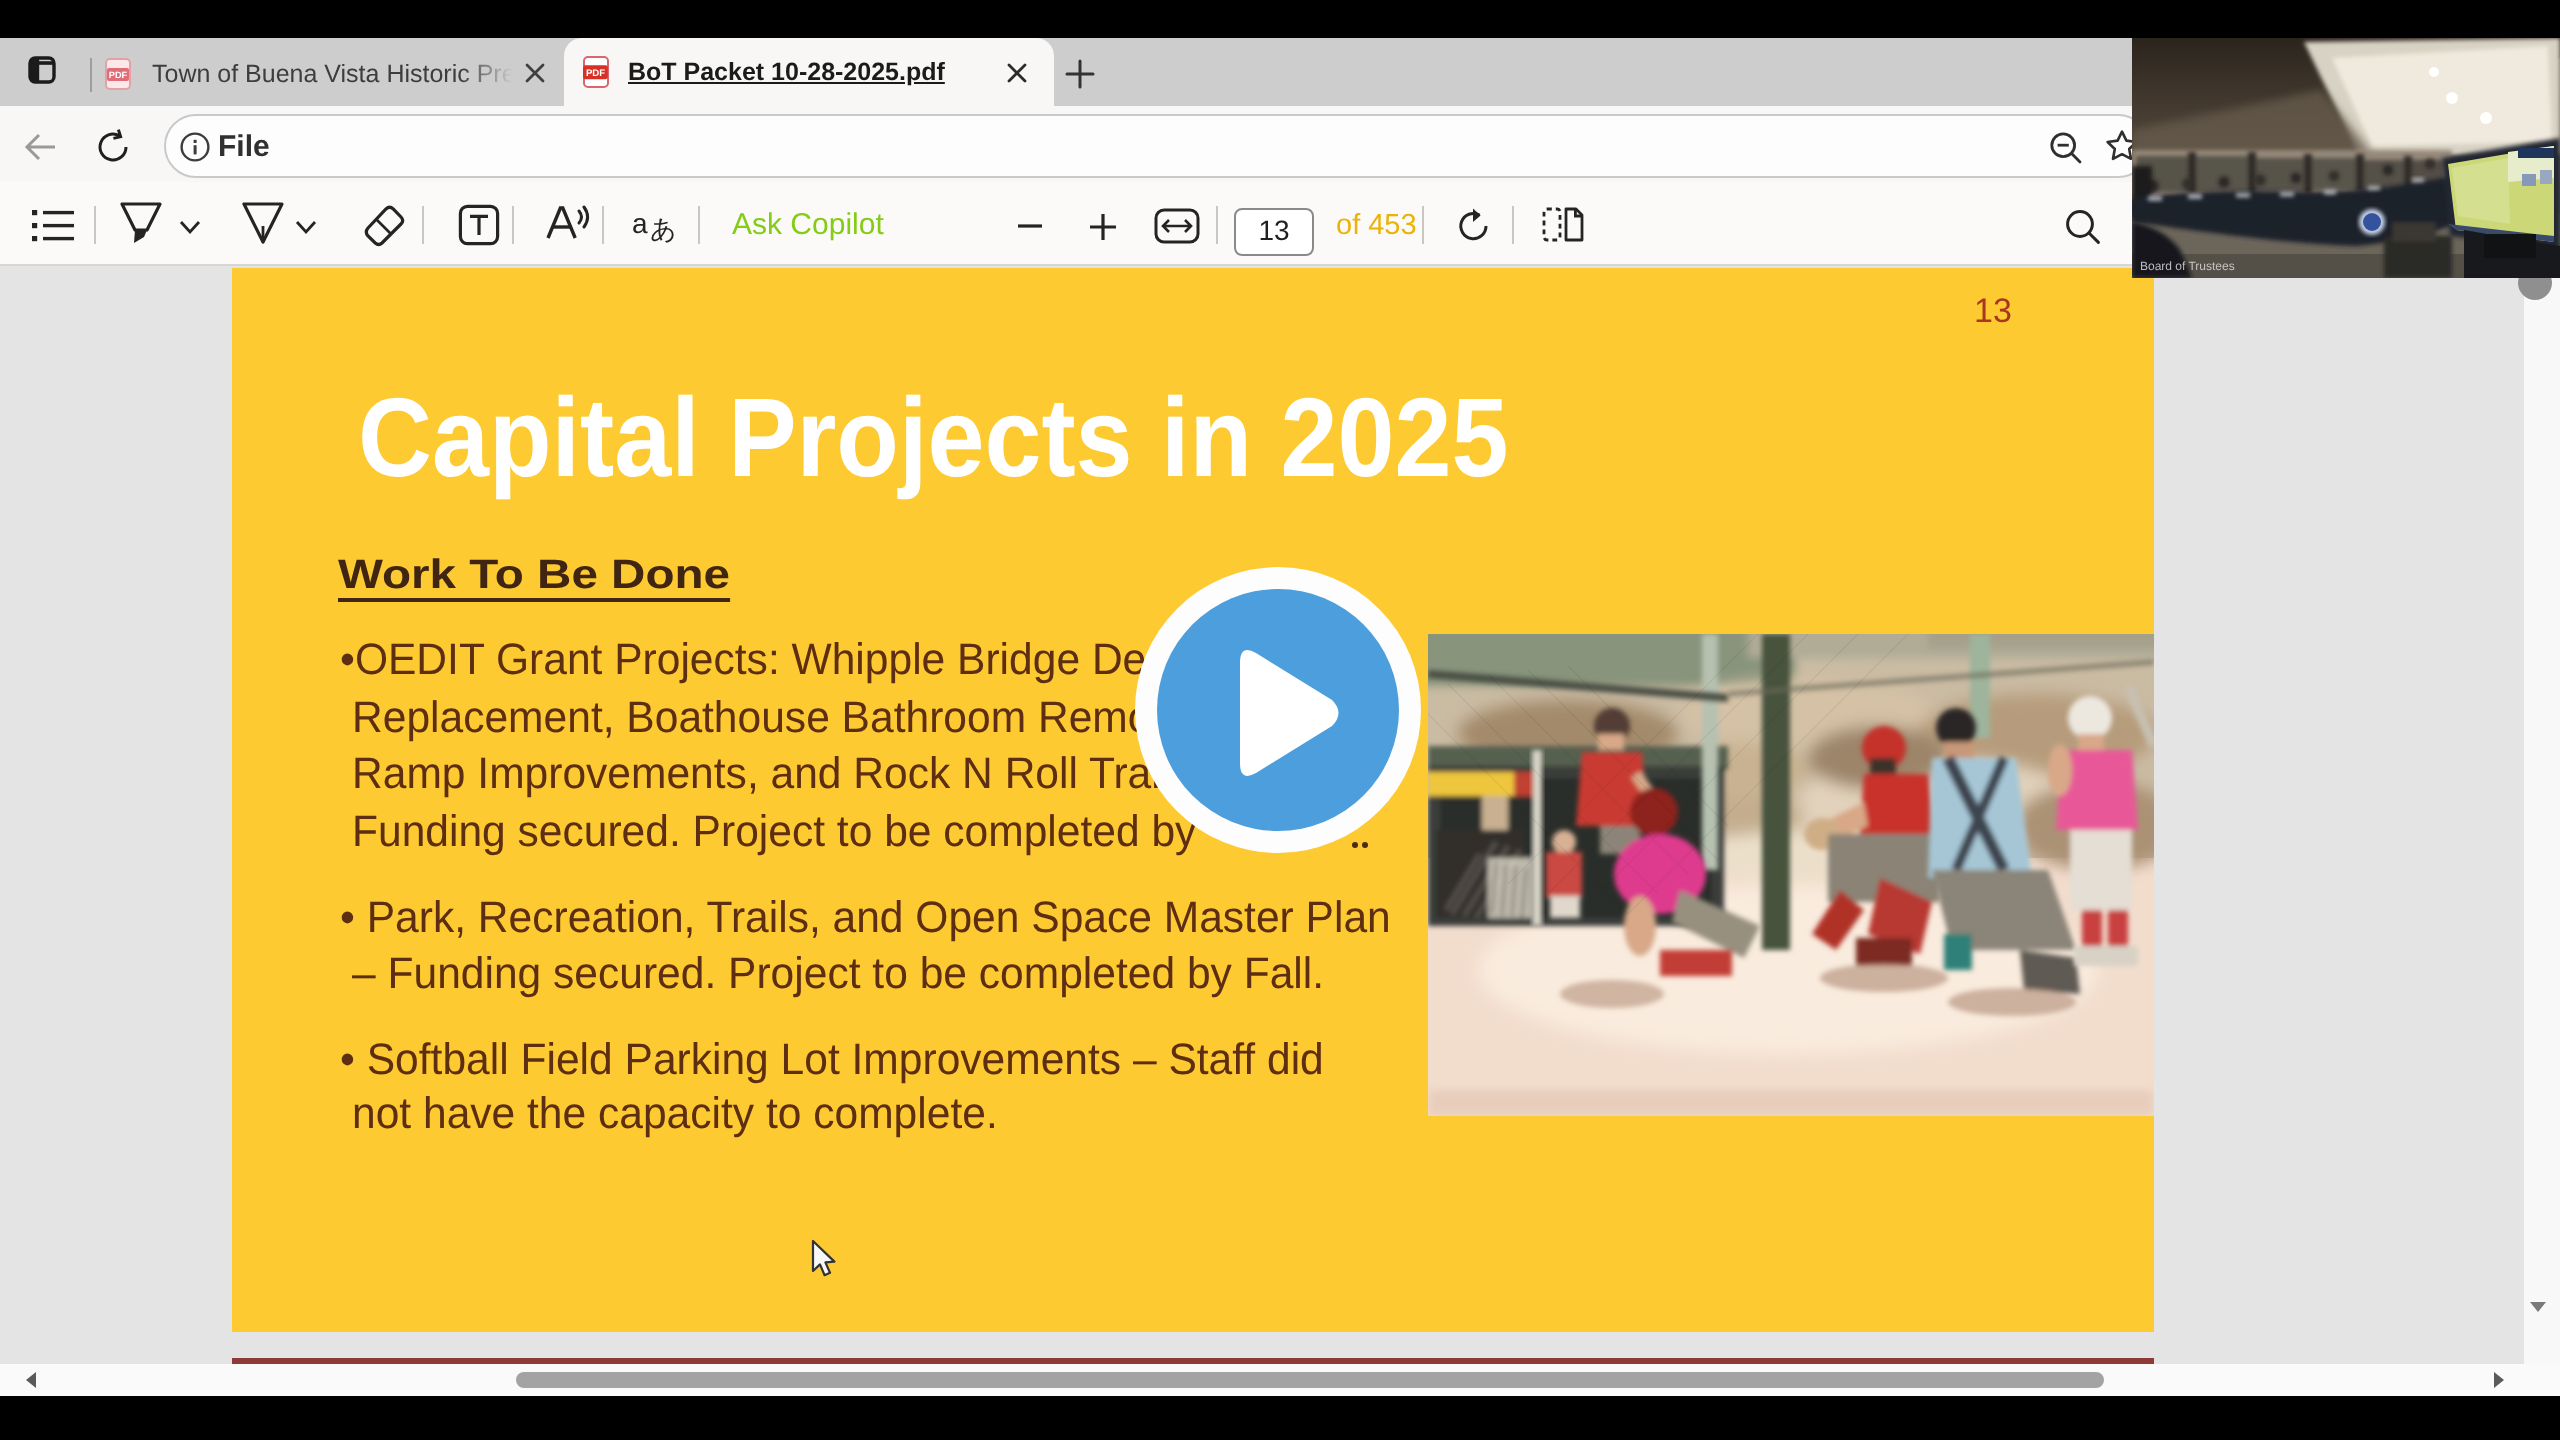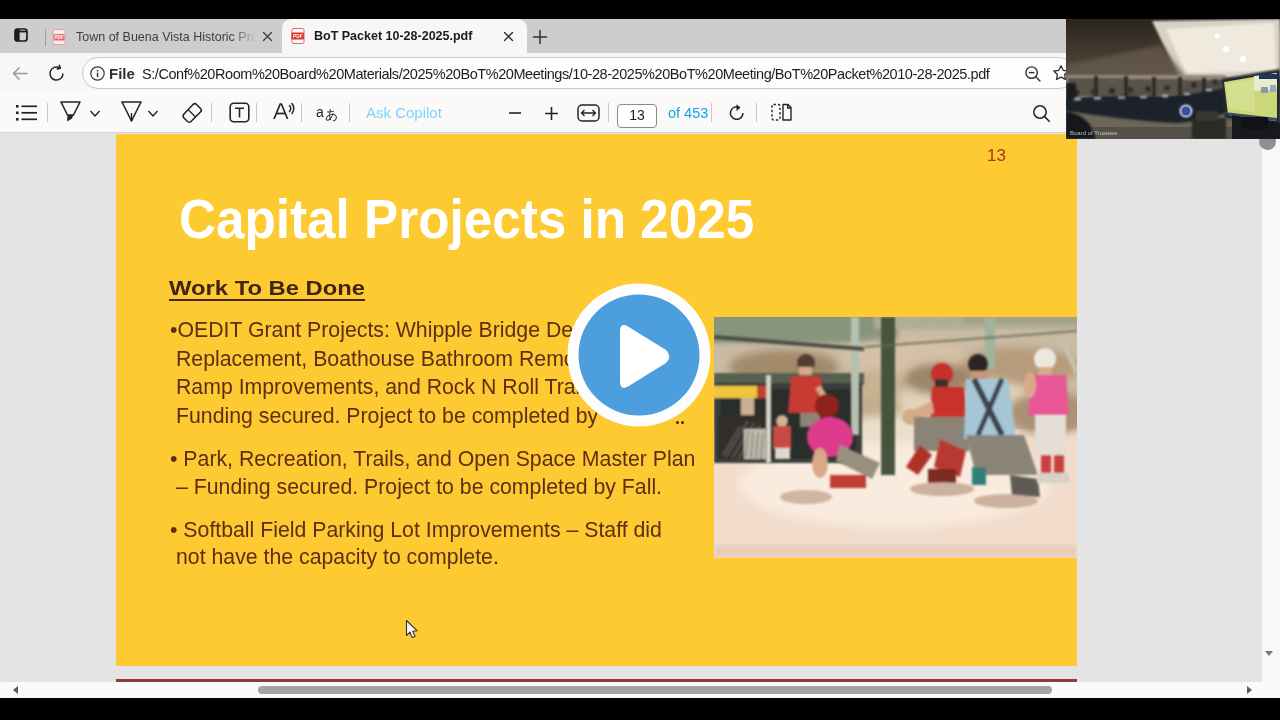--- a/index.html
+++ b/index.html
@@ -29,21 +29,21 @@
   <svg class="abs" style="left:261px;top:30px;" width="13" height="13" viewBox="0 0 13 13">
     <path d="M2.5 2.5 L10.5 10.5 M10.5 2.5 L2.5 10.5" stroke="#404040" stroke-width="1.4" stroke-linecap="round"></path>
   </svg>
 
   <div class="abs" style="left:282px;top:19px;width:245px;height:34px;background:#f8f7f6;border-radius:9px 9px 0 0;"></div>
   <svg class="abs" style="left:291px;top:28px;" width="14" height="16" viewBox="0 0 14 16">
     <rect x="1" y="0.5" width="12" height="15" rx="2" fill="#fff" stroke="#d86570" stroke-width="1"></rect>
     <rect x="0.5" y="4.6" width="12.4" height="7" rx="1.2" fill="#d93025"></rect>
     <text x="6.8" y="10" font-size="4.8" font-weight="bold" fill="#fff" text-anchor="middle" font-family="Liberation Sans">PDF</text>
   </svg>
-  <div class="abs" style="left:314px;top:28px;width:180px;height:17px;font-size:12.5px;font-weight:700;color:#1b1b1b;white-space:nowrap;line-height:17px;">BoT Packet 10-28-2025.pdf</div>
+  <div class="abs" style="left:314px;top:28px;width:180px;height:17px;font-size:12.5px;font-weight:700;color:#1b1b1b;white-space:nowrap;line-height:17px;text-decoration:underline;">BoT Packet 10-28-2025.pdf</div>
   <svg class="abs" style="left:502px;top:30px;" width="13" height="13" viewBox="0 0 13 13">
     <path d="M2.5 2.5 L10.5 10.5 M10.5 2.5 L2.5 10.5" stroke="#2b2b2b" stroke-width="1.4" stroke-linecap="round"></path>
   </svg>
 
   <svg class="abs" style="left:532px;top:29px;" width="16" height="16" viewBox="0 0 16 16">
     <path d="M8 1.5 L8 14.5 M1.5 8 L14.5 8" stroke="#333" stroke-width="1.5" stroke-linecap="round"></path>
   </svg>
 
   <div class="abs" style="left:0;top:53px;width:1280px;height:38px;background:#f8f7f6;"></div>
   <svg class="abs" style="left:11px;top:64px;" width="19" height="19" viewBox="0 0 19 19">
@@ -54,21 +54,20 @@
     <path d="M12.2 0.8 L13.3 4.3 L9.7 5.2" fill="none" stroke="#1f1f1f" stroke-width="1.5"></path>
   </svg>
 
   <div class="abs" style="left:82px;top:57px;width:993px;height:32px;background:#fdfdfd;border:1px solid #c9c9c9;border-radius:16px;"></div>
   <svg class="abs" style="left:90px;top:66px;" width="15" height="15" viewBox="0 0 15 15">
     <circle cx="7.5" cy="7.5" r="6.7" fill="none" stroke="#3c3c3c" stroke-width="1.2"></circle>
     <rect x="6.8" y="6.6" width="1.5" height="4.6" fill="#3c3c3c"></rect>
     <rect x="6.8" y="3.9" width="1.5" height="1.6" fill="#3c3c3c"></rect>
   </svg>
   <div class="abs" style="left:109px;top:65px;height:17px;font-size:15px;font-weight:700;color:#303030;line-height:17px;">File</div>
-  <div class="abs" id="urltext" style="left:142px;top:66px;height:17px;font-size:14.5px;color:#1c1c1c;line-height:17px;white-space:nowrap;letter-spacing:-0.44px;">S:/Conf%20Room%20Board%20Materials/2025%20BoT%20Meetings/10-28-2025%20BoT%20Meeting/BoT%20Packet%2010-28-2025.pdf</div>
   <svg class="abs" style="left:1024px;top:65px;" width="18" height="18" viewBox="0 0 18 18">
     <circle cx="7.6" cy="7.6" r="5.7" fill="none" stroke="#2f2f2f" stroke-width="1.4"></circle>
     <path d="M4.8 7.6 L10.4 7.6" stroke="#2f2f2f" stroke-width="1.4"></path>
     <path d="M11.8 11.8 L16 16" stroke="#2f2f2f" stroke-width="1.4" stroke-linecap="round"></path>
   </svg>
   <svg class="abs" style="left:1052px;top:64px;" width="18" height="18" viewBox="0 0 18 18">
     <path d="M9 1.8 L11.2 6.3 L16.2 7 L12.6 10.5 L13.5 15.4 L9 13.1 L4.5 15.4 L5.4 10.5 L1.8 7 L6.8 6.3 Z" fill="none" stroke="#2f2f2f" stroke-width="1.3" stroke-linejoin="round"></path>
   </svg>
 
   <div class="abs" style="left:0;top:91px;width:1280px;height:42px;background:#fbfaf9;border-bottom:1px solid #d8d6d3;"></div>
@@ -117,36 +116,36 @@
     <path d="M17.5 4.5 Q20 7.5 17.5 10.5" fill="none" stroke="#242424" stroke-width="1.5" stroke-linecap="round"></path>
     <path d="M20 2.5 Q23.6 7.5 20 12.5" fill="none" stroke="#242424" stroke-width="1.5" stroke-linecap="round"></path>
   </svg>
   <div class="abs" style="left:301px;top:103px;width:1px;height:19px;background:#c9c7c4;"></div>
 
   <svg class="abs" style="left:316px;top:102px;" width="22" height="20" viewBox="0 0 22 20">
     <text x="0" y="14.5" font-size="14" fill="#242424" font-family="Liberation Sans">a</text>
     <text x="9" y="17" font-size="13" fill="#242424" font-family="Liberation Sans">あ</text>
   </svg>
   <div class="abs" style="left:349px;top:103px;width:1px;height:19px;background:#c9c7c4;"></div>
-  <div class="abs" style="left:366px;top:104px;height:17px;font-size:15px;color:#7dd3fc;line-height:17px;">Ask Copilot</div>
+  <div class="abs" style="left:366px;top:104px;height:17px;font-size:15px;color:#84cc16;line-height:17px;">Ask Copilot</div>
 
   <svg class="abs" style="left:508px;top:106px;" width="14" height="14" viewBox="0 0 14 14">
     <path d="M1 7 L13 7" stroke="#242424" stroke-width="1.6"></path>
   </svg>
   <svg class="abs" style="left:544px;top:106px;" width="15" height="15" viewBox="0 0 15 15">
     <path d="M7.5 1 L7.5 14 M1 7.5 L14 7.5" stroke="#242424" stroke-width="1.6"></path>
   </svg>
   <svg class="abs" style="left:577px;top:104px;" width="23" height="18" viewBox="0 0 23 18">
     <rect x="1" y="1" width="21" height="16" rx="4" fill="none" stroke="#242424" stroke-width="1.5"></rect>
     <path d="M5 9 L18 9 M7.5 6 L4.5 9 L7.5 12 M15.5 6 L18.5 9 L15.5 12" fill="none" stroke="#242424" stroke-width="1.3"></path>
   </svg>
   <div class="abs" style="left:608px;top:103px;width:1px;height:19px;background:#c9c7c4;"></div>
 
   <div class="abs" style="left:617px;top:104px;width:40px;height:24px;background:#fff;border:1.5px solid #8a8a8a;border-radius:4px;font-size:14px;color:#1f1f1f;text-align:center;line-height:21px;">13</div>
-  <div class="abs" style="left:668px;top:105px;height:17px;font-size:14.5px;color:#0ea5e9;line-height:17px;">of 453</div>
+  <div class="abs" style="left:668px;top:105px;height:17px;font-size:14.5px;color:#eab308;line-height:17px;">of 453</div>
   <div class="abs" style="left:711px;top:103px;width:1px;height:19px;background:#c9c7c4;"></div>
 
   <svg class="abs" style="left:727px;top:103px;" width="20" height="20" viewBox="0 0 20 20">
     <path d="M16 10 A6.3 6.3 0 1 1 12.8 4.55" fill="none" stroke="#242424" stroke-width="1.5"></path>
     <path d="M9.5 1.2 L13.3 4.8 L9.5 8" fill="#242424"></path>
   </svg>
   <div class="abs" style="left:756px;top:103px;width:1px;height:19px;background:#c9c7c4;"></div>
 
   <svg class="abs" style="left:771px;top:103px;" width="21" height="19" viewBox="0 0 21 19">
     <rect x="1" y="1.5" width="8" height="15.5" rx="1.5" fill="none" stroke="#242424" stroke-width="1.4" stroke-dasharray="2.4 2"></rect>

